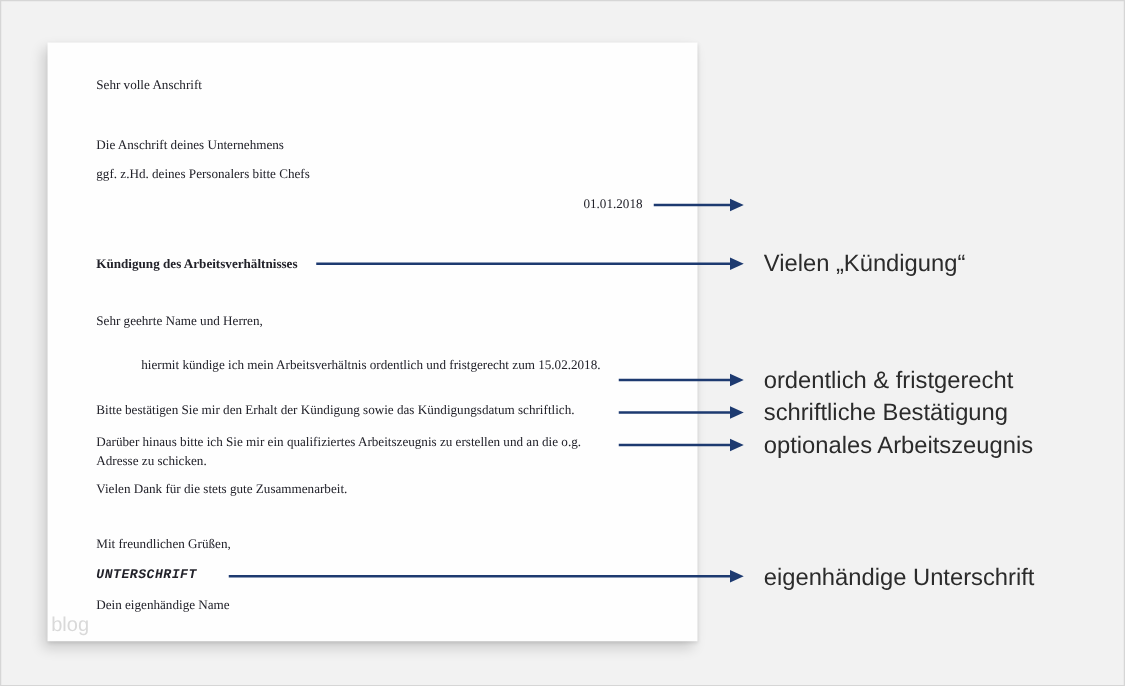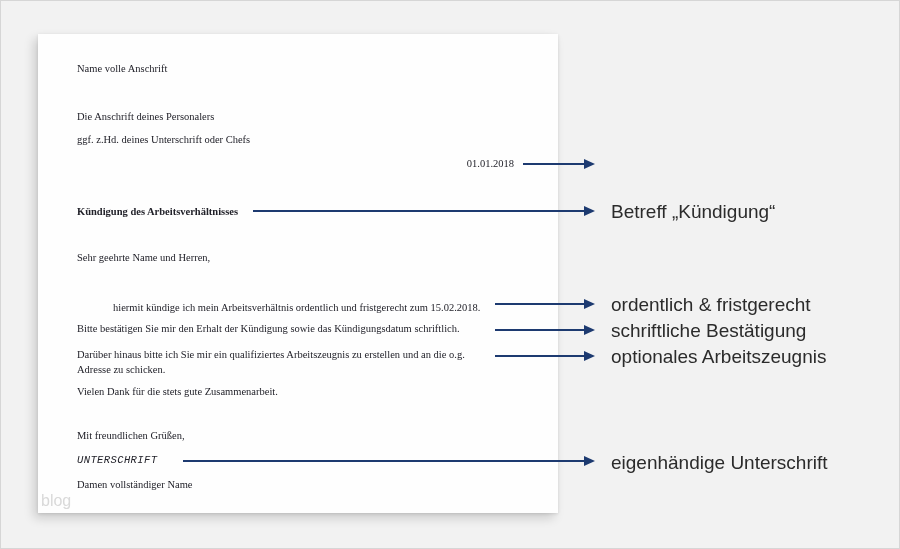--- a/index.html
+++ b/index.html
@@ -28,26 +28,26 @@
     line-height: 14px;
     color: #22222a;
     white-space: nowrap;
   }
   .ln-sender      { top: 28px; }
   .ln-company     { top: 76px; }
   .ln-attention   { top: 99px; }
   .ln-date        { top: 123px; left: auto; right: 44px; }
   .ln-subject     { top: 171px; font-weight: bold; }
   .ln-salutation  { top: 217px; }
-  .ln-body1       { top: 267px; padding-left: 36px; }
+  .ln-body1       { top: 252px; padding-left: 36px; }
   .ln-body2       { top: 288px; }
   .ln-body3       { top: 313px; white-space: normal; width: 414px; line-height: 15px; }
   .ln-body4       { top: 351px; }
   .ln-closing     { top: 395px; }
-  .ln-signature   { top: 419px; font-family: "Liberation Mono", monospace; font-style: italic; letter-spacing: 0.4px; }
+  .ln-signature   { top: 419px; font-family: "Liberation Mono", monospace; font-style: italic; letter-spacing: 0.4px; font-weight: bold; }
   .ln-name        { top: 444px; }
   .watermark {
     position: absolute;
     left: 3px; bottom: 3px;
     font-family: "Liberation Sans", sans-serif;
     font-size: 16px;
     color: #d9d9d9;
   }
   
   .arrow {
@@ -85,33 +85,33 @@
   .ann-3 { top: 319px; }
   .ann-4 { top: 345px; }
   .ann-5 { top: 451px; }
 </style>
 </head>
 <body>
 
 <div class="canvas">
 
   <div class="paper">
-    <div class="ln ln-sender">Name volle Anschrift</div>
-    <div class="ln ln-company">Die Anschrift deines Personalers</div>
-    <div class="ln ln-attention">ggf. z.Hd. deines Unterschrift oder Chefs</div>
+    <div class="ln ln-sender">Sehr volle Anschrift</div>
+    <div class="ln ln-company">Die Anschrift deines Unternehmens</div>
+    <div class="ln ln-attention">ggf. z.Hd. deines Personalers bitte Chefs</div>
     <div class="ln ln-date">01.01.2018</div>
     <div class="ln ln-subject">Kündigung des Arbeitsverhältnisses</div>
     <div class="ln ln-salutation">Sehr geehrte Name und Herren,</div>
     <div class="ln ln-body1">hiermit kündige ich mein Arbeitsverhältnis ordentlich und fristgerecht zum 15.02.2018.</div>
     <div class="ln ln-body2">Bitte bestätigen Sie mir den Erhalt der Kündigung sowie das Kündigungsdatum schriftlich.</div>
     <div class="ln ln-body3">Darüber hinaus bitte ich Sie mir ein qualifiziertes Arbeitszeugnis zu erstellen und an die o.g. Adresse zu schicken.</div>
     <div class="ln ln-body4">Vielen Dank für die stets gute Zusammenarbeit.</div>
     <div class="ln ln-closing">Mit freundlichen Grüßen,</div>
     <div class="ln ln-signature">UNTERSCHRIFT</div>
-    <div class="ln ln-name">Damen vollständiger Name</div>
+    <div class="ln ln-name">Dein eigenhändige Name</div>
     <div class="watermark">blog</div>
   </div>
 
   <div class="arrow arrow-date">
     <span class="shaft"></span>
     <span class="head"></span>
   </div>
   <div class="arrow arrow-subject">
     <span class="shaft"></span>
     <span class="head"></span>
@@ -126,19 +126,19 @@
   </div>
   <div class="arrow arrow-body3">
     <span class="shaft"></span>
     <span class="head"></span>
   </div>
   <div class="arrow arrow-signature">
     <span class="shaft"></span>
     <span class="head"></span>
   </div>
 
-  <div class="ann ann-1">Betreff „Kündigung“</div>
+  <div class="ann ann-1">Vielen „Kündigung“</div>
   <div class="ann ann-2">ordentlich &amp; fristgerecht</div>
   <div class="ann ann-4">optionales Arbeitszeugnis</div>
   <div class="ann ann-3">schriftliche Bestätigung</div>
   <div class="ann ann-5">eigenhändige Unterschrift</div>
 
 </div>
 
 </body></html>

